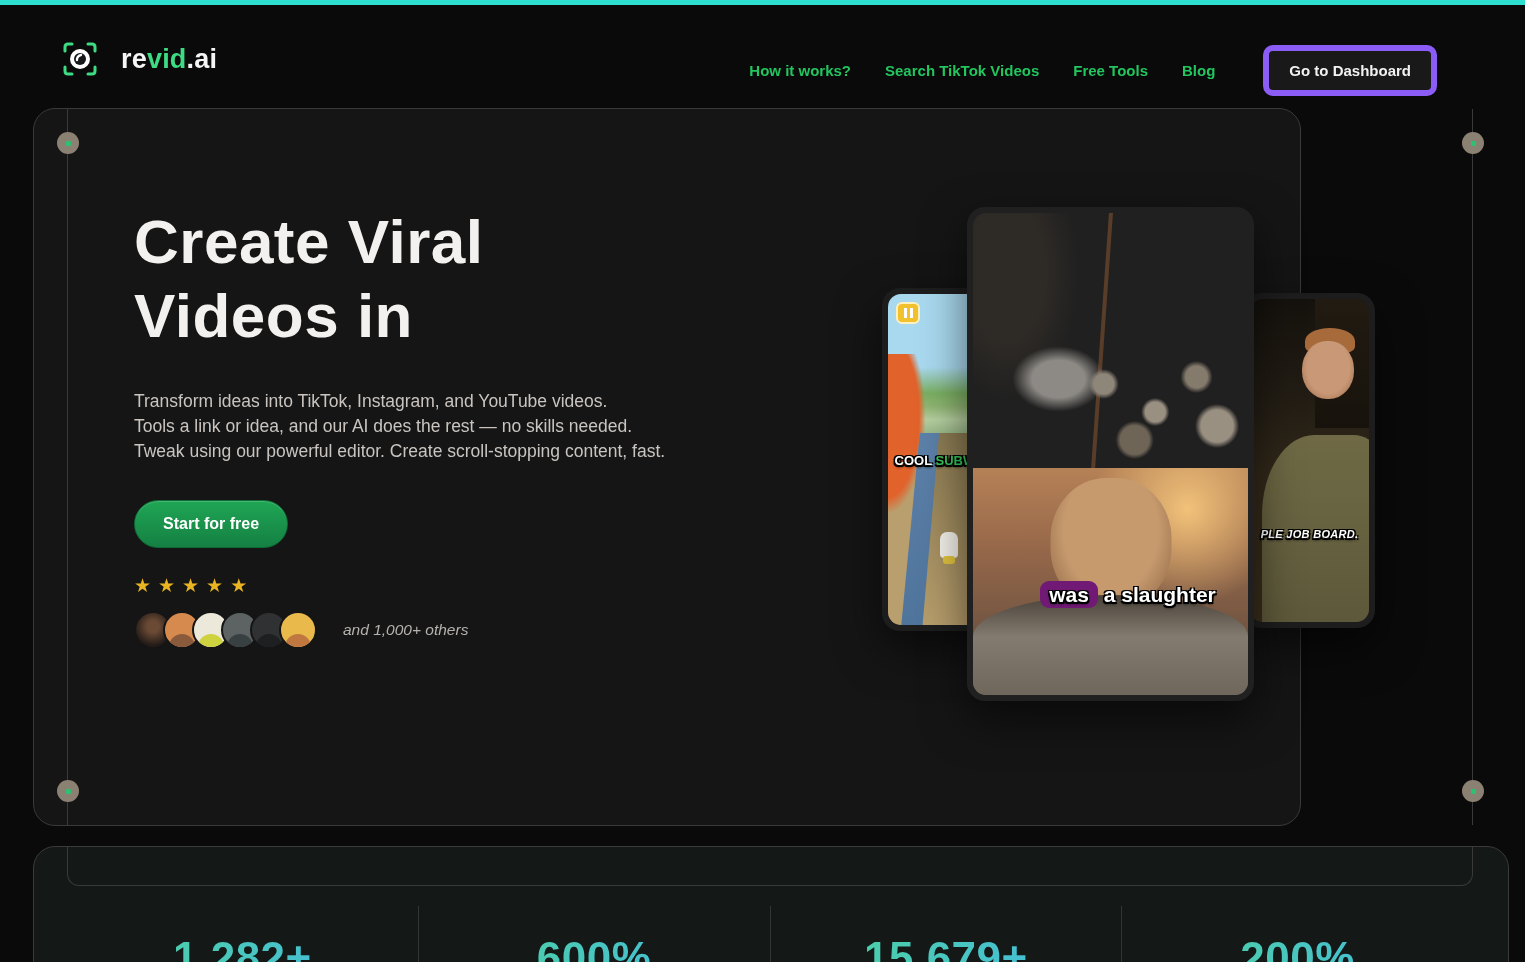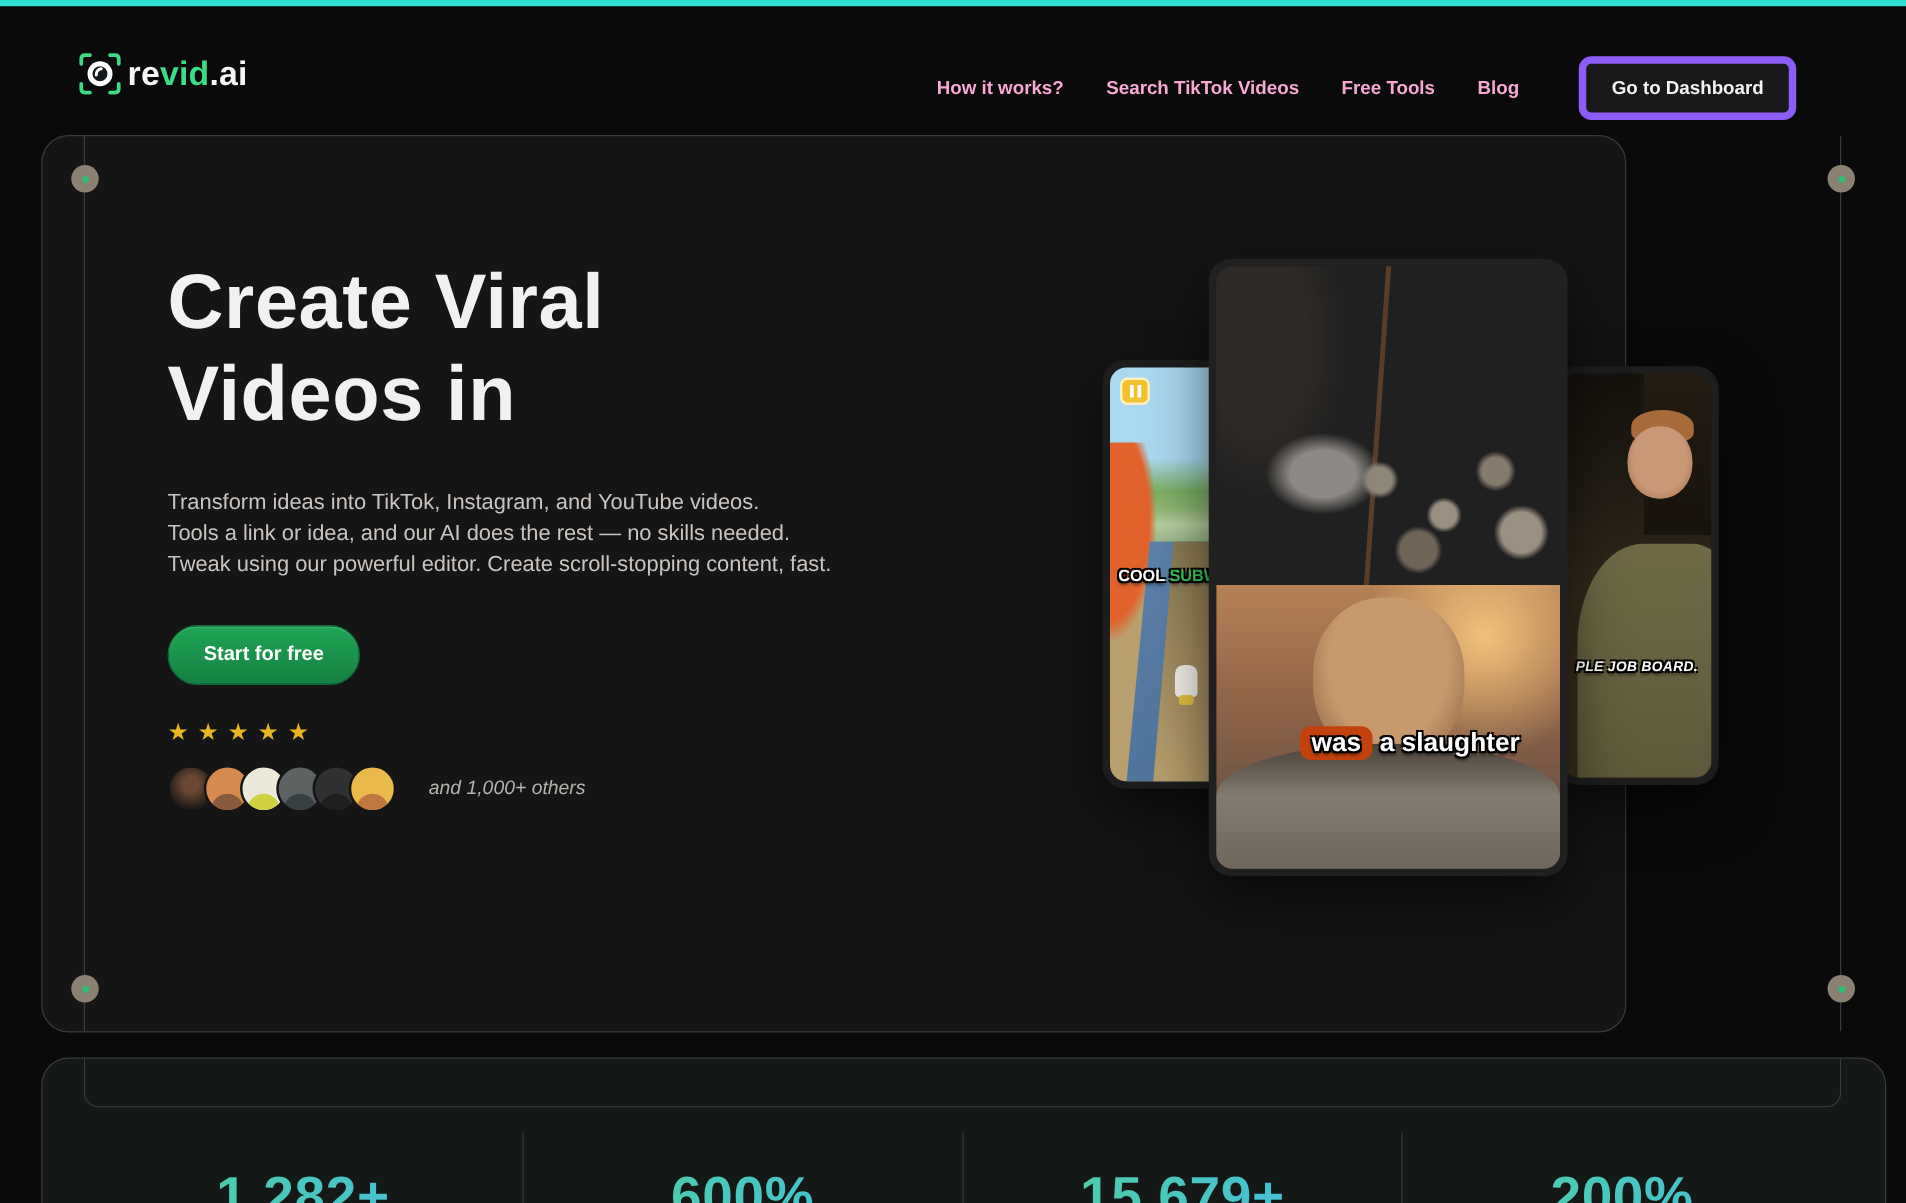--- a/index.html
+++ b/index.html
@@ -3,26 +3,26 @@
 <meta charset="utf-8">
 <style>
   * { margin:0; padding:0; box-sizing:border-box; }
   html,body { width:1525px; height:962px; overflow:hidden; background:#0a0a0a;
     font-family:"Liberation Sans", sans-serif; color:#eee; }
 
   .top-accent { position:absolute; left:0; top:0; width:1525px; height:5px; background:#2ee0cf; }
 
   
   .header { position:absolute; left:0; top:5px; width:1525px; height:100px; }
-  .logo { position:absolute; left:60px; top:34px; display:flex; align-items:center; gap:2px; cursor:pointer; }
+  .logo { position:absolute; left:60px; top:34px; display:flex; align-items:center; gap:21px; cursor:pointer; }
   .logo-icon { width:40px; height:40px; }
   .brand { font-size:27px; font-weight:bold; letter-spacing:.2px; color:#f5f5f5; }
   .brand .mid { color:#3ddc84; }
   .nav { position:absolute; right:88px; top:40px; display:flex; align-items:center; gap:34px; }
-  .nav-item { font-size:15px; font-weight:bold; color:#f9a8d4; cursor:pointer; white-space:nowrap;text-align:right; }
+  .nav-item { font-size:15px; font-weight:bold; color:#22c55e; cursor:pointer; white-space:nowrap;text-align:right; }
   .dash-btn { margin-left:14px; padding:11px 20px; background:#191919; border:6px solid #8b5cf6;
     border-radius:10px; font-size:15px; font-weight:bold; color:#f2f2f2; cursor:pointer; }
 
   
   .hero-card { position:absolute; left:33px; top:108px; width:1268px; height:718px;
     background:#151515; border:1px solid #3a3a3a; border-radius:22px; }
   .vline { position:absolute; top:0; width:1px; height:100%; background:#3a3a3a; }
   .vline.l { left:33px; } .vline.r { left:1438px; }
   .corner-dot { position:absolute; width:22px; height:22px; border-radius:50%;
     background:#8b8172; display:flex; align-items:center; justify-content:center; z-index:3; }
@@ -95,21 +95,21 @@
       radial-gradient(circle at 85% 70%, #9a9082 8%, transparent 11%),
       radial-gradient(circle at 45% 80%, #6f6557 9%, transparent 12%); }
   .center-bottom { position:absolute; left:0; bottom:0; width:100%; height:47%;
     background:radial-gradient(circle at 78% 18%, #f2c27a 0%, rgba(242,194,122,0) 34%),
                linear-gradient(180deg,#b58156 0%,#97684a 35%,#745642 70%,#5a483a 100%); }
   .center-bottom .face { position:absolute; left:50%; top:4%; transform:translateX(-50%);
     width:44%; height:58%; border-radius:46%; background:radial-gradient(ellipse at 50% 40%, #c79a6e 55%, #9d7450 85%); }
   .center-bottom .armor { position:absolute; left:0; bottom:-2%; width:100%; height:46%;
     background:linear-gradient(180deg,#4a4238 0%,#837b70 40%,#6d655a 100%); border-radius:50% 50% 0 0 / 40% 40% 0 0; }
   .center-cap { bottom:88px; font-size:21px; }
-  .center-cap .hl { background:#c2410c; border-radius:9px; padding:2px 9px;margin-left:35px; }
+  .center-cap .hl { background:#701a75; border-radius:9px; padding:2px 9px;margin-left:35px; }
 
   .phone-right { left:410px; top:184px; width:131px; height:335px; z-index:1; }
   .talker { background:linear-gradient(180deg,#15120d 0%,#241e15 34%,#33291a 55%,#3a2d1c 100%); }
   .talker .shelf { position:absolute; left:55%; top:0; width:45%; height:40%;
     background:linear-gradient(180deg,#211b12,#17120b); }
   .talker .head { position:absolute; left:44%; top:13%; width:52px; height:58px; border-radius:48%;
     background:radial-gradient(ellipse at 50% 45%, #c99877 58%, #a06f4c 90%); }
   .talker .hair { position:absolute; left:46%; top:9%; width:50px; height:26px; border-radius:50% 50% 30% 30%;
     background:#a66a3b; }
   .talker .shirt { position:absolute; left:10%; top:42%; width:110%; height:62%;

